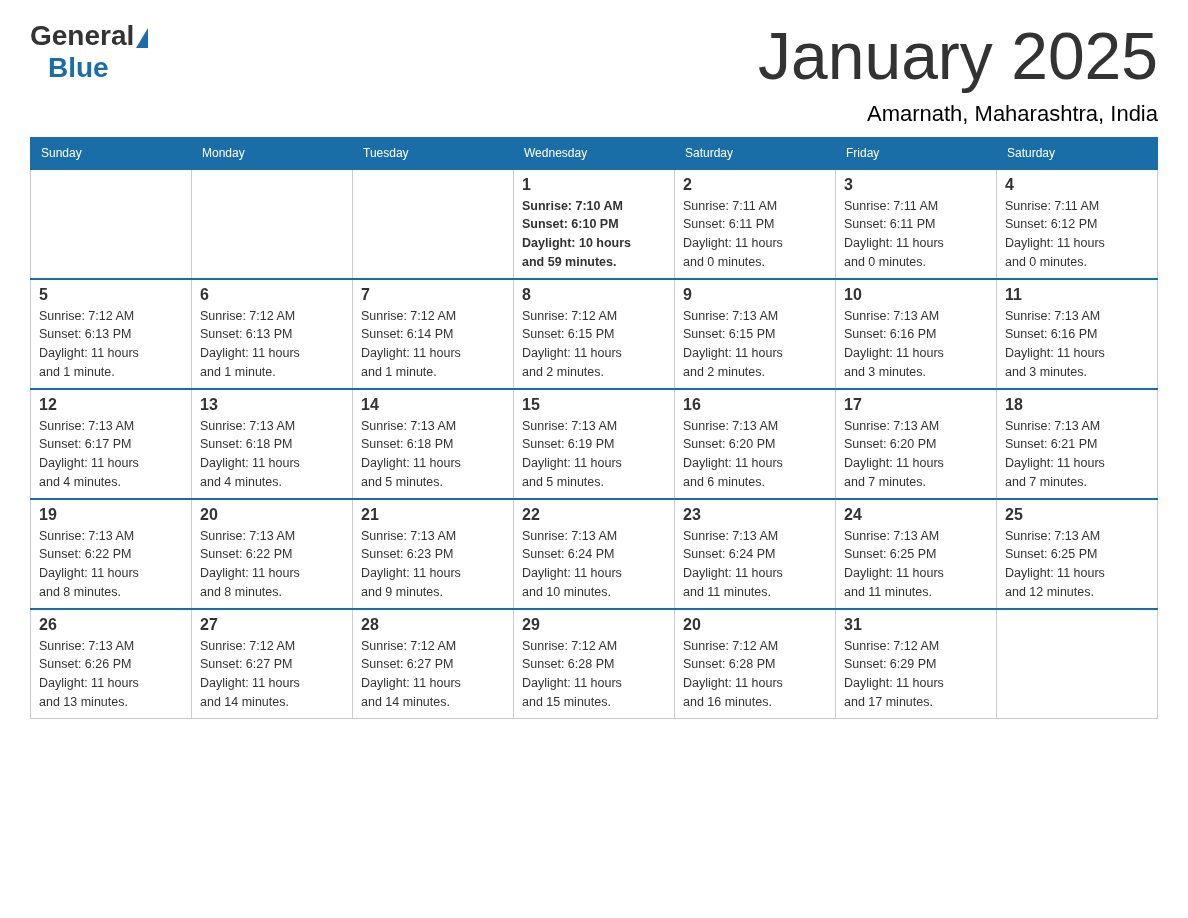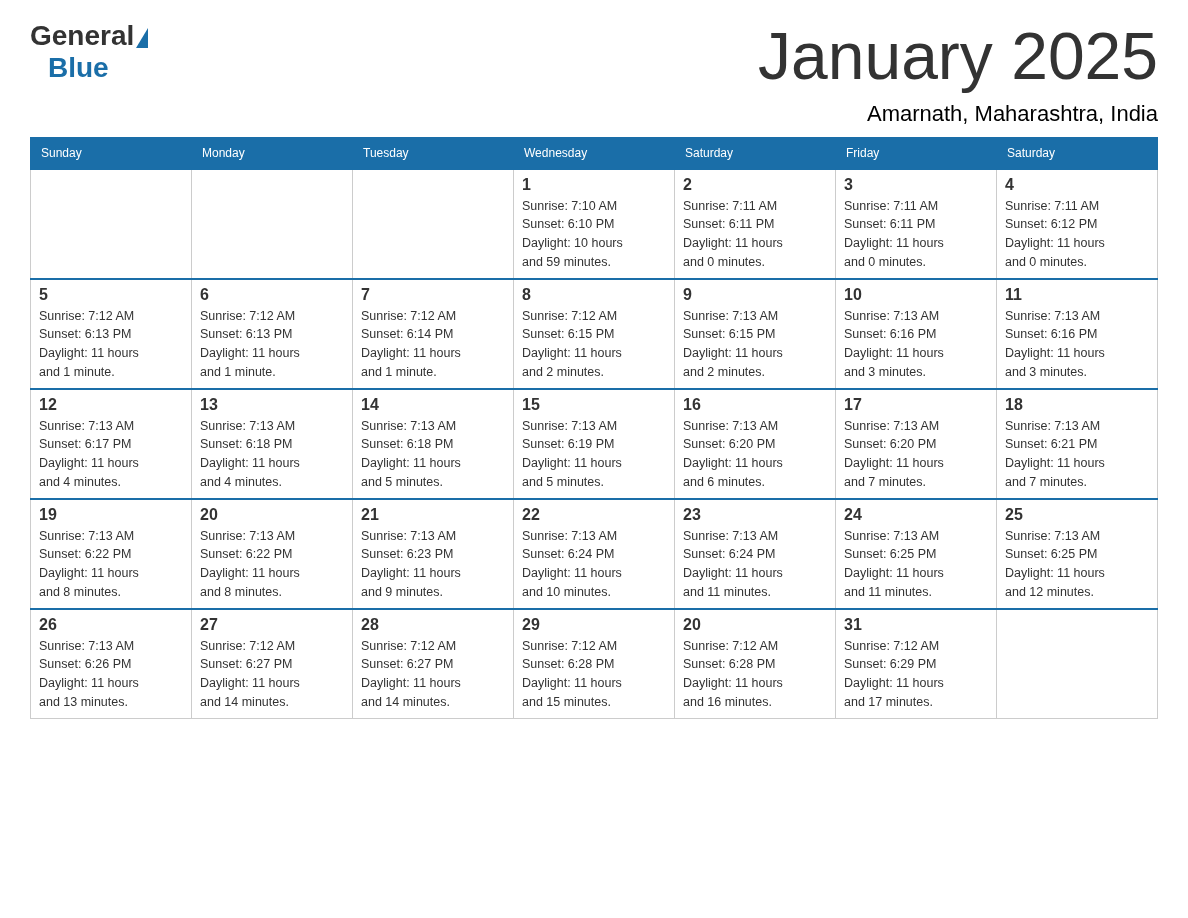--- a/index.html
+++ b/index.html
@@ -131,21 +131,21 @@
         <th>Saturday</th>
       </tr>
   </thead>
   <tbody id="calendar-body">
   <tr>
         <td class="empty-cell"></td>
         <td class="empty-cell"></td>
         <td class="empty-cell"></td>
         <td>
           <div class="day-number">1</div>
-          <div class="day-info" style="white-space: pre-line;">Sunrise: 7:10 AM
+          <div class="day-info" style="white-space: pre-line; font-weight: bold;">Sunrise: 7:10 AM
 Sunset: 6:10 PM
 Daylight: 10 hours
 and 59 minutes.</div>
         </td>
         <td>
           <div class="day-number">2</div>
           <div class="day-info" style="white-space: pre-line;">Sunrise: 7:11 AM
 Sunset: 6:11 PM
 Daylight: 11 hours
 and 0 minutes.</div>

